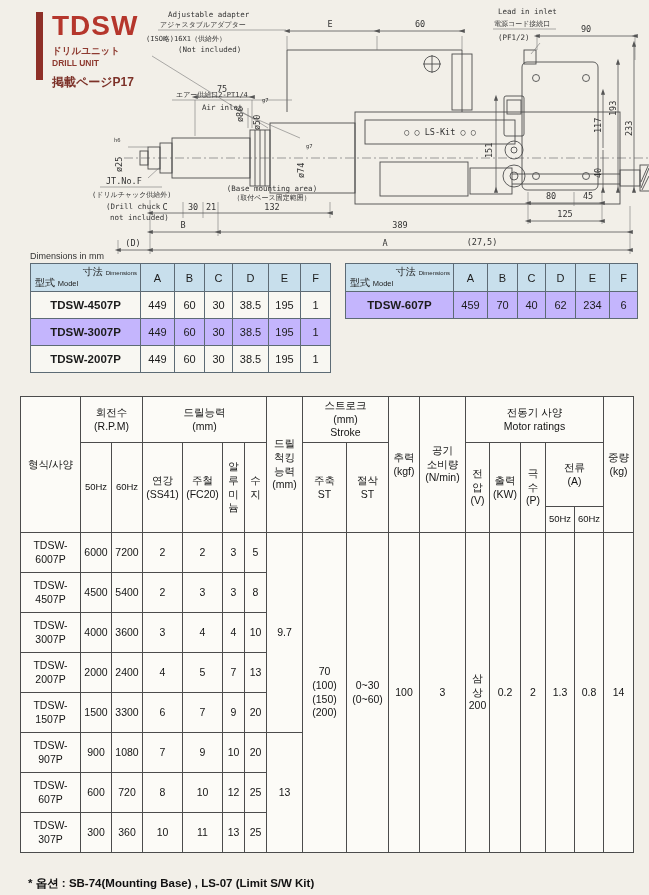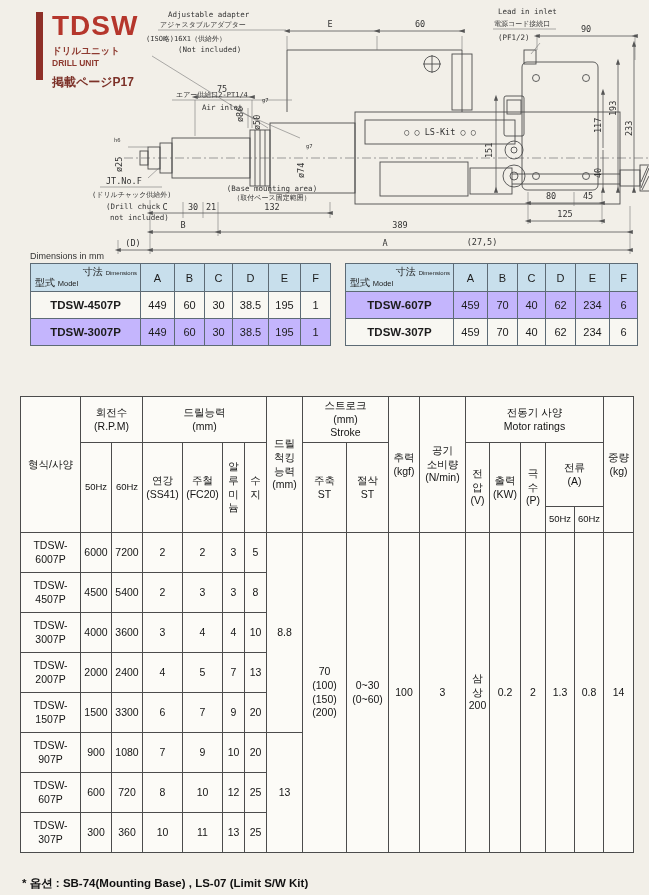--- a/index.html
+++ b/index.html
@@ -47,21 +47,21 @@
   table.spec th, table.spec td { border:1px solid #4c4c4c; text-align:center; vertical-align:middle; white-space:pre-line; line-height:1.3; font-weight:normal; color:#141414; padding:1px; }
   table.spec th { font-size:10.5px; }
   table.spec td { font-size:10.5px; }
   table.spec tr.h1 { height:46px; }
   table.spec tr.h2 { height:64px; }
   table.spec tr.h3 { height:26px; }
   table.spec tr.dr { height:40px; }
   table.spec .sm { font-size:9.5px; }
 
   .note1 { position:absolute; left:28px; top:858px; font-size:12px; color:#1a1a1a;margin-top:36px; }
-  .note2 { position:absolute; left:22px; top:876px; font-size:11.5px; font-weight:bold; color:#111; }
+  .note2 { position:absolute; left:28px; top:876px; font-size:11.5px; font-weight:bold; color:#111; }
 </style>
 </head>
 <body>
 
 <div class="page">
 
   <div class="logo">
     <div class="logo-bar"></div>
     <div>
       <div class="logo-title">TDSW</div>
@@ -264,48 +264,48 @@
     </tr>
     <tr class="alt">
       <td class="model-cell">TDSW-3007P</td>
       <td class="num">449</td>
           <td class="num">60</td>
           <td class="num">30</td>
           <td class="num">38.5</td>
           <td class="num">195</td>
           <td class="num">1</td>
     </tr>
+    <tr>
+      <td class="model-cell">TDSW-2007P</td>
+      <td class="num">449</td>
+          <td class="num">60</td>
+          <td class="num">30</td>
+          <td class="num">38.5</td>
+          <td class="num">195</td>
+          <td class="num">1</td>
+    </tr>
   </tbody>
     </table>
 
   <table class="dims" style="left:345px; top:263px;">
     <tbody>
         <tr class="hd">
       <th class="corner" style="width:108px;">
         <span class="tr-lbl"><span>寸法</span> <span class="en">Dimensions</span></span>
         <span class="bl-lbl"><span>型式</span> <span class="en">Model</span></span>
       </th>
       <th style="width:34px;">A</th>
       <th style="width:30px;">B</th>
       <th style="width:28px;">C</th>
       <th style="width:30px;">D</th>
       <th style="width:34px;">E</th>
       <th style="width:28px;">F</th>
     </tr>
     <tr class="alt">
       <td class="model-cell">TDSW-607P</td>
-      <td class="num">459</td>
-          <td class="num">70</td>
-          <td class="num">40</td>
-          <td class="num">62</td>
-          <td class="num">234</td>
-          <td class="num">6</td>
-    </tr>
-    <tr>
-      <td class="model-cell">TDSW-307P</td>
       <td class="num">459</td>
           <td class="num">70</td>
           <td class="num">40</td>
           <td class="num">62</td>
           <td class="num">234</td>
           <td class="num">6</td>
     </tr>
   </tbody>
     </table>
 
@@ -389,21 +389,21 @@
 
     <tr class="dr">
       <td>TDSW-
 6007P</td>
       <td>6000</td>
           <td>7200</td>
       <td>2</td>
           <td>2</td>
           <td>3</td>
           <td>5</td>
-      <td rowspan="5">8.8</td>
+      <td rowspan="5">9.7</td>
       <td rowspan="8">70
 (100)
 (150)
 (200)</td>
       <td rowspan="8">0~30
 (0~60)</td>
       <td rowspan="8">100</td>
       <td rowspan="8">3</td>
       <td rowspan="8">삼
 상

